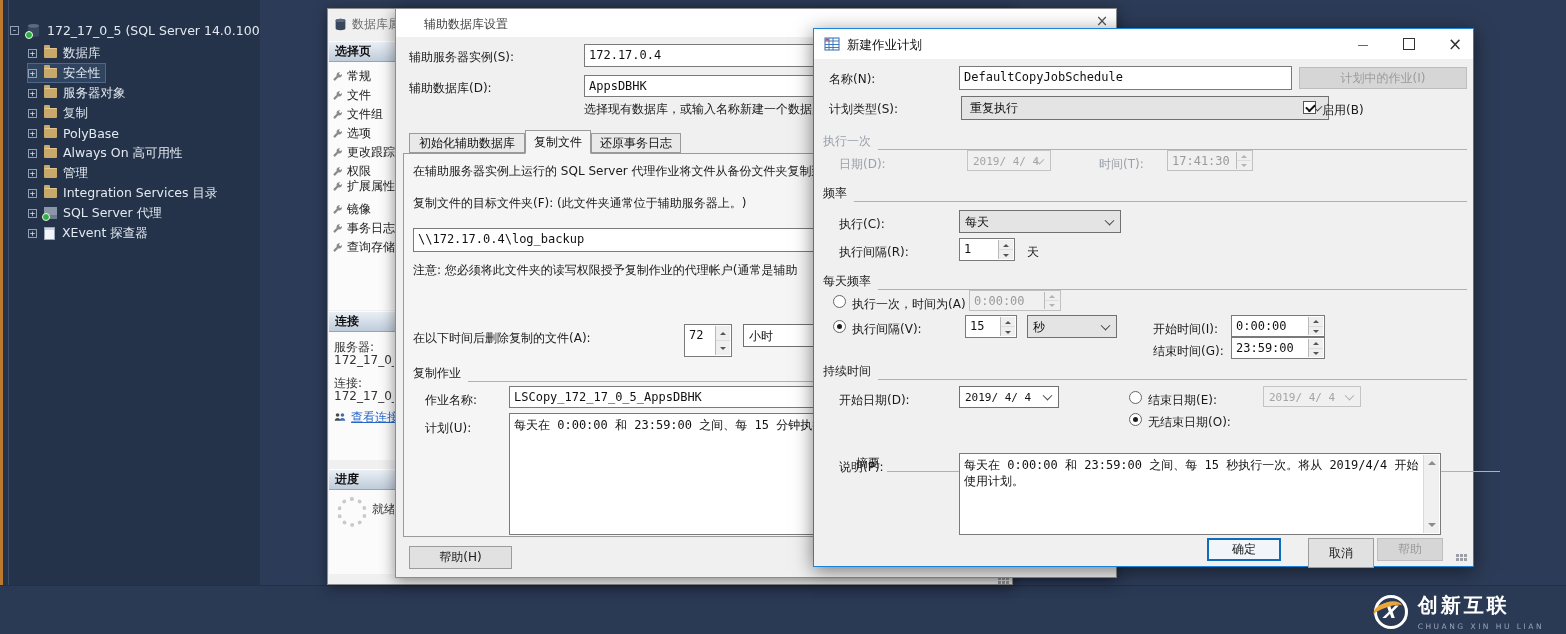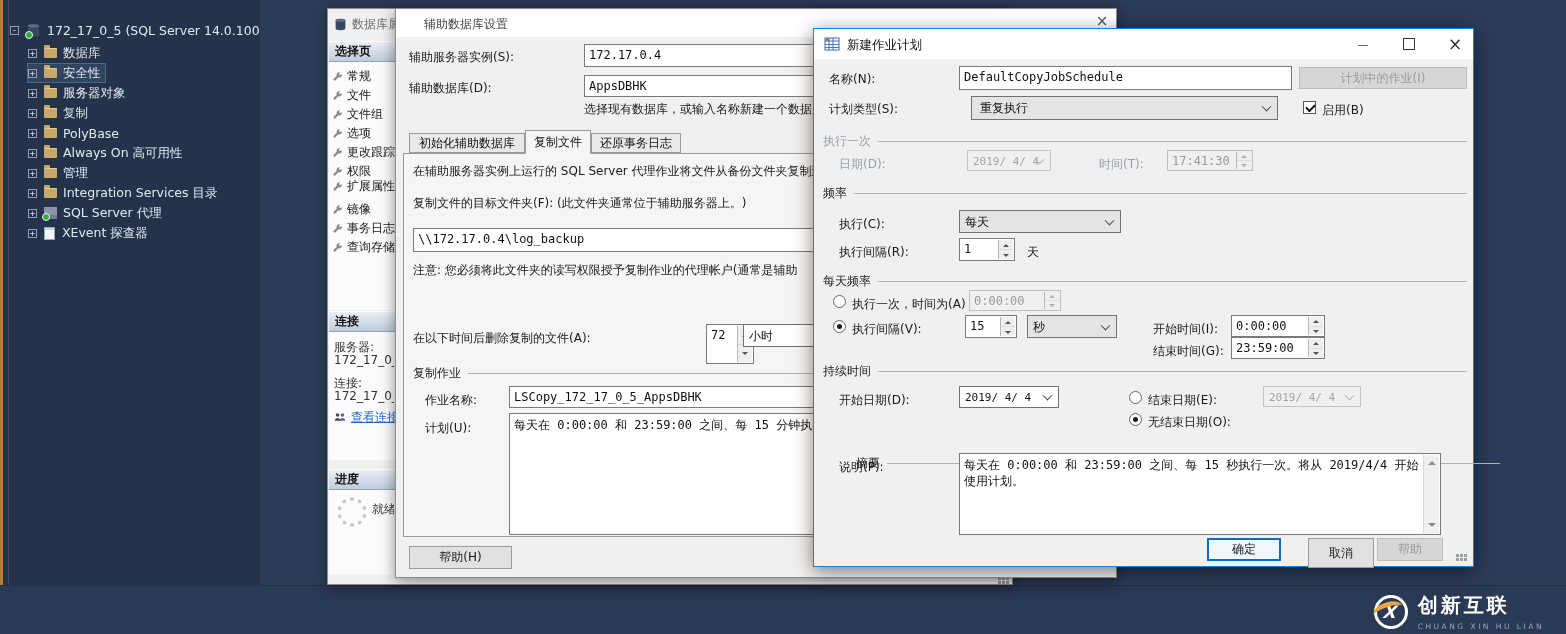--- a/index.html
+++ b/index.html
@@ -26,21 +26,21 @@
   .spin b::after{content:'';position:absolute;left:50%;top:50%;border:3px solid transparent;transform:translate(-50%,-50%);}
   .spin b.up::after{border-bottom-color:#555;margin-top:-1px;}
   .spin b.dn::after{border-top-color:#555;margin-top:2px;}
   .tb.dis .spin b.up::after{border-bottom-color:#b3b3b3;}
   .tb.dis .spin b.dn::after{border-top-color:#b3b3b3;}
   
   .btn{position:absolute;box-sizing:border-box;display:flex;align-items:center;justify-content:center;font:12px "DejaVu Sans",sans-serif;color:#1a1a1a;background:#e1e1e1;border:1px solid #9c9c9c;}
   .btn.dis{background:#d6d6d6;color:#9b9b9b;border-color:#bdbdbd;}
   .btn.primary{border:2px solid #0f6cbd;background:#f2f6fb;}
   
-  .grp{position:absolute;display:flex;align-items:center;gap:7px;}
+  .grp{position:absolute;display:flex;align-items:flex-end;gap:7px;}
   .grp>span{font:12px "DejaVu Sans",sans-serif;color:#222;white-space:nowrap;}
   .grp>i{flex:1;height:0;border-top:1px solid #adb2b8;}
   .grp.dis>span{color:#9aa0a8;}
   
   .rd{position:absolute;width:13px;height:13px;box-sizing:border-box;background:#fff;border:1px solid #666;border-radius:50%;}
   .rd.on::after{content:'';position:absolute;left:3px;top:3px;width:5px;height:5px;border-radius:50%;background:#1e1e1e;}
   .cb{position:absolute;width:13px;height:13px;box-sizing:border-box;background:#fff;border:1px solid #555;}
   .cb::after{content:'';position:absolute;left:2px;top:2px;width:7px;height:4px;border-left:2px solid #111;border-bottom:2px solid #111;transform:rotate(-45deg);}
   
   .tab{position:absolute;box-sizing:border-box;border:1px solid #9a9a9a;background:#e9e9e9;display:flex;align-items:center;justify-content:center;font:12px "DejaVu Sans",sans-serif;color:#111;white-space:nowrap;}
@@ -275,21 +275,21 @@
       </div>
 
     <div class="abs" style="left:7px;top:144px;width:708px;height:384px;border:1px solid #9a9a9a;box-sizing:border-box;background:#f5f5f5;z-index:1;"></div>
 
     <div class="lbl clip" style="left:17px;top:154px;width:690px;z-index:2;">在辅助服务器实例上运行的 SQL Server 代理作业将文件从备份文件夹复制到目标文件夹。</div>
     <div class="lbl" style="left:17px;top:186px;z-index:2;">复制文件的目标文件夹(F): (此文件夹通常位于辅助服务器上。)</div>
     <div class="tb" style="left:17px;top:219px;width:688px;height:24px;z-index:2;">\\172.17.0.4\log_backup</div>
     <div class="lbl clip" style="left:17px;top:253px;width:690px;z-index:2;">注意: 您必须将此文件夹的读写权限授予复制作业的代理帐户(通常是辅助</div>
 
     <div class="lbl" style="left:17px;top:321px;z-index:2;">在以下时间后删除复制的文件(A):</div>
-    <div class="tb" style="left:288px;top:315px;width:48px;height:40px;z-index:2;margin-left:22px;">
+    <div class="tb" style="left:288px;top:315px;width:48px;height:33px;z-index:2;">
       <span>72</span>
       <i class="spin">
           <b class="up"></b>
           <b class="dn"></b>
         </i>
     </div>
     <div class="sel" style="left:347px;top:315px;width:130px;height:23px;z-index:2;background:#fff;"><span>小时</span></div>
 
     <div class="grp" style="left:17px;top:356px;width:688px;z-index:2;">
       <span>复制作业</span>
@@ -317,21 +317,21 @@
           <i style="width:10px;height:10px;border:1px solid #333;display:block;"></i>
         </span>
       <span class="wbtn" style="left:624px;font-size:17px;">×</span>
     </div>
 
     <div class="lbl" style="left:15px;top:42px;">名称(N):</div>
     <div class="tb" style="left:145px;top:37px;width:333px;height:24px;">DefaultCopyJobSchedule</div>
     <div class="btn dis" style="left:485px;top:38px;width:168px;height:22px;">计划中的作业(I)</div>
 
     <div class="lbl" style="left:15px;top:72px;">计划类型(S):</div>
-    <div class="sel" style="left:157px;top:67px;width:307px;height:24px;padding-left:8px;"><span>重复执行</span></div>
+    <div class="sel" style="left:147px;top:67px;width:368px;height:24px;padding-left:8px;"><span>重复执行</span></div>
     <span class="cb" style="left:489px;top:72px;"></span>
     <div class="lbl" style="left:508px;top:73px;">启用(B)</div>
 
     <div class="grp dis" style="left:9px;top:104px;width:644px;">
       <span>执行一次</span>
         <i></i>
     </div>
     <div class="lbl dis" style="left:25px;top:127px;">日期(D):</div>
     <div class="sel dis" style="left:153px;top:121px;width:84px;height:21px;"><span class="mono" style="font-size:11px;">2019/ 4/ 4</span></div>
     <div class="lbl dis" style="left:285px;top:127px;">时间(T):</div>

